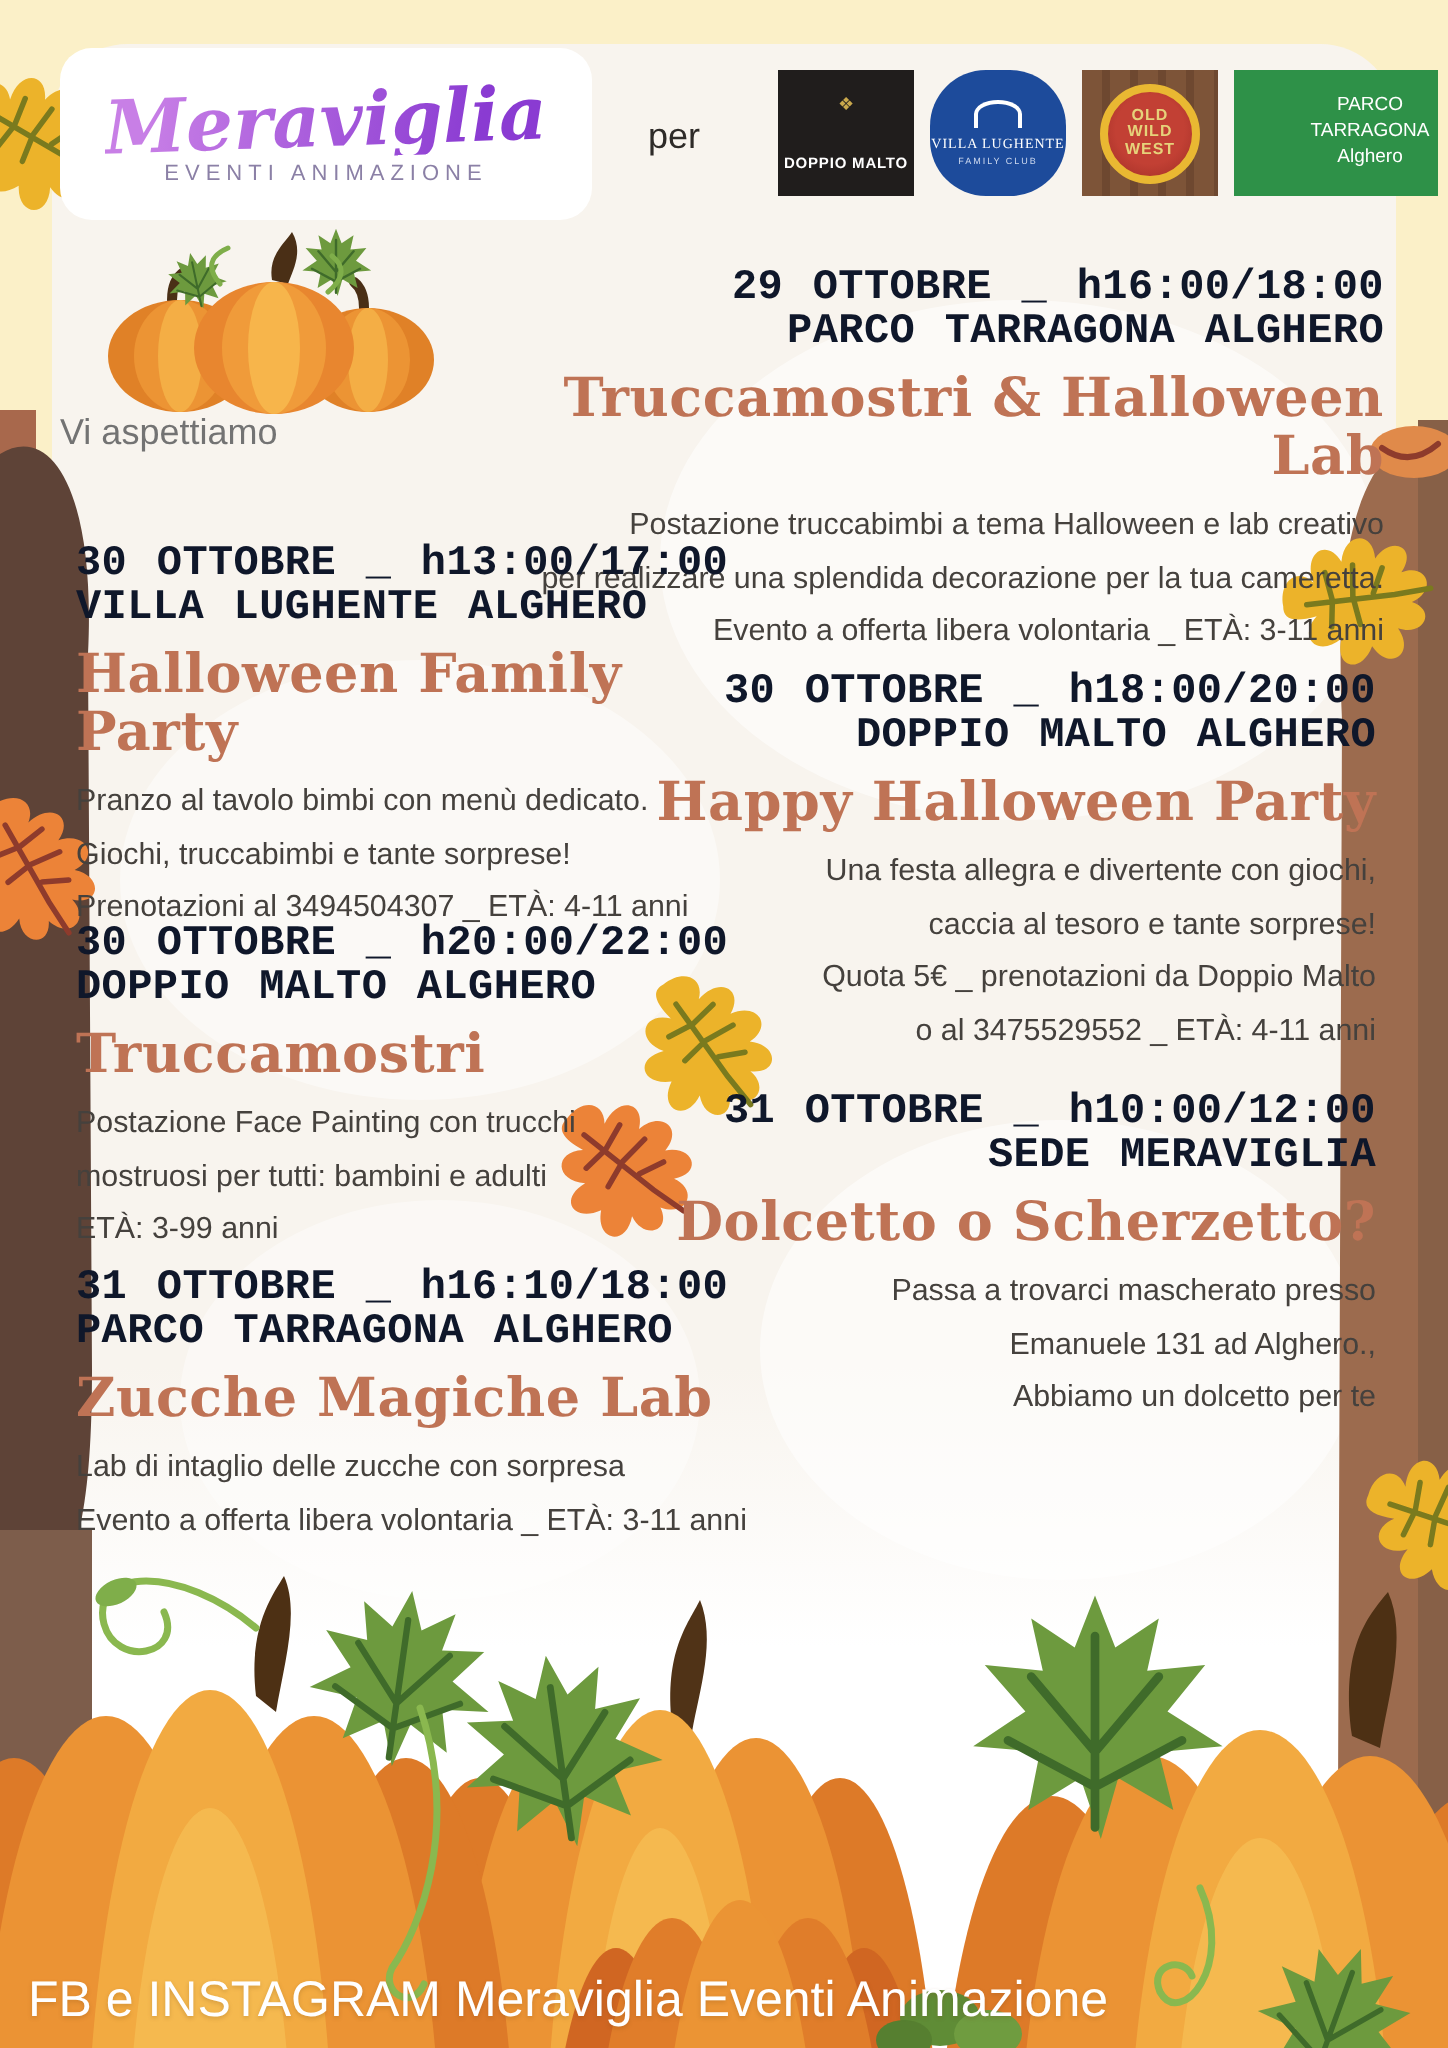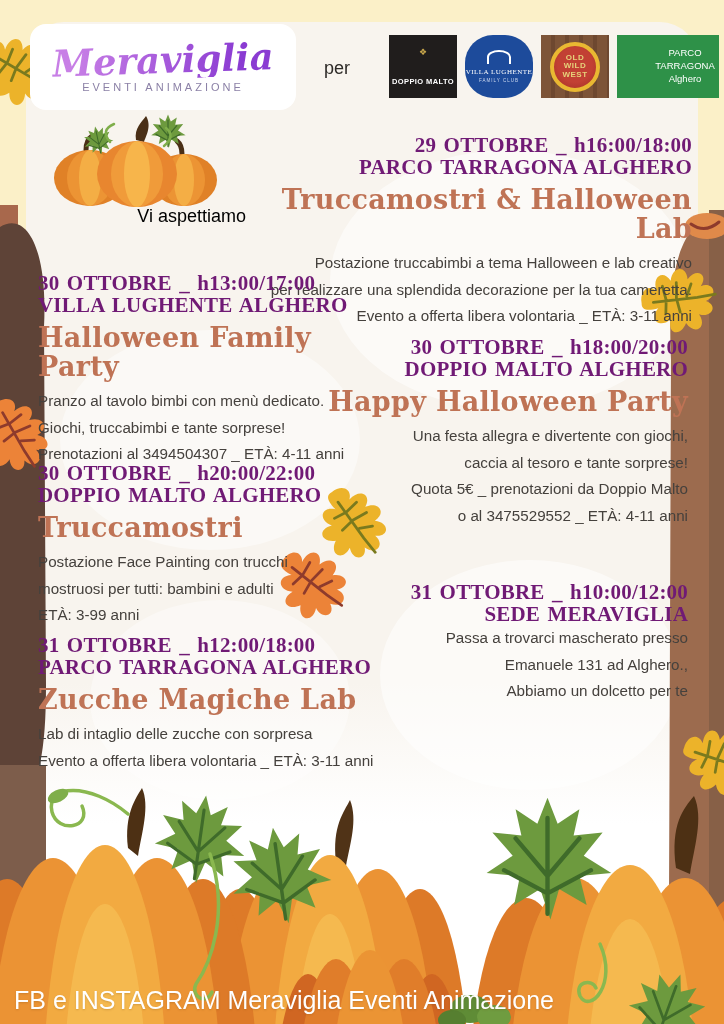--- a/index.html
+++ b/index.html
@@ -31,29 +31,29 @@
   .vl-sub{font-size:4.5px;letter-spacing:1px;margin-top:2px;color:#cdd9ef;}
   .tile-oww{background:repeating-linear-gradient(90deg,#7d5438 0 10px,#6e4830 10px 14px);}
   .oww-badge{width:50px;height:50px;border-radius:50%;background:radial-gradient(circle at 50% 45%,#c24034 55%,#9e2d25 100%);
              border:4px solid #e9b832;box-sizing:border-box;display:flex;flex-direction:column;align-items:center;justify-content:center;}
   .oww-line{font-size:8px;font-weight:700;color:#e6d27a;line-height:1.05;letter-spacing:.5px;}
   .tile-pt{background:#2e9148;color:#fff;padding-left:34px;}
   .pt-line{font-size:9.5px;line-height:1.35;}
 
   
   .trio{position:absolute;left:52px;top:112px;z-index:6;}
-  .tagline{position:absolute;left:30px;top:203px;width:216px;z-index:6;text-align:right;
-           font-size:18px;line-height:1.45;color:#000000;}
+  .tagline{position:absolute;left:30px;top:203px;width:216px;z-index:6;text-align:left;
+           font-size:18px;line-height:1.45;color:#737373;}
 
   
   .ev{position:absolute;z-index:6;}
   .ev.right{text-align:right;}
   .ev.left{text-align:left;}
-  .ev-date,.ev-venue{font-family:Liberation Serif, serif;font-weight:700;font-size:21px;line-height:1.05;
-                     color:#701a75;letter-spacing:.2px;word-spacing:2px;}
+  .ev-date,.ev-venue{font-family:Liberation Mono, monospace;font-weight:700;font-size:21px;line-height:1.05;
+                     color:#0f172a;letter-spacing:.2px;word-spacing:2px;}
   .ev-title{font-family:"DejaVu Serif",serif;font-weight:700;font-size:27px;color:#bf7355;
             margin:7px 0 7px;line-height:1.08;letter-spacing:.3px;}
   .ev-line{font-size:15.2px;color:#45413d;line-height:1.74;margin:0;}
 
   
   .trunk-left{position:absolute;left:0;top:205px;z-index:4;}
   .trunk-right{position:absolute;right:0;top:210px;z-index:4;}
   .leaf{position:absolute;z-index:5;width:92px;height:92px;}
   .pumpkins{position:absolute;left:0;top:774px;z-index:5;}
   .footer{position:absolute;left:14px;top:986px;z-index:7;font-size:25px;color:#ffffff;
@@ -205,30 +205,31 @@
 
   <section class="ev left" style="top:462px;left:38px;width:330px;">
     <div class="ev-date">30 OTTOBRE _ h20:00/22:00</div>
     <div class="ev-venue">DOPPIO MALTO ALGHERO</div>
     <h2 class="ev-title">Truccamostri</h2>
     <p class="ev-line">Postazione Face Painting con trucchi</p>
     <p class="ev-line">mostruosi per tutti: bambini e adulti</p>
     <p class="ev-line">ETÀ: 3-99 anni</p>
   </section>
 
-  <section class="ev right" style="top:546px;right:36px;width:350px;margin-top:35px;">
+  <section class="ev right" style="top:546px;right:36px;width:350px;">
     <div class="ev-date">31 OTTOBRE _ h10:00/12:00</div>
     <div class="ev-venue">SEDE MERAVIGLIA</div>
+    <h2 class="ev-title">Dolcetto o Scherzetto?</h2>
     <p class="ev-line">Passa a trovarci mascherato presso</p>
     <p class="ev-line">Emanuele 131 ad Alghero.,</p>
     <p class="ev-line">Abbiamo un dolcetto per te</p>
   </section>
 
   <section class="ev left" style="top:634px;left:38px;width:392px;">
-    <div class="ev-date">31 OTTOBRE _ h12:00/18:00</div>
+    <div class="ev-date">31 OTTOBRE _ h16:10/18:00</div>
     <div class="ev-venue">PARCO TARRAGONA ALGHERO</div>
     <h2 class="ev-title">Zucche Magiche Lab</h2>
     <p class="ev-line">Lab di intaglio delle zucche con sorpresa</p>
     <p class="ev-line">Evento a offerta libera volontaria _ ETÀ: 3-11 anni</p>
   </section>
 
 
   <svg class="pumpkins" width="724" height="250" viewBox="0 0 724 250">
 
     <ellipse cx="745" cy="300" rx="95" ry="168" fill="#d06320"></ellipse>

